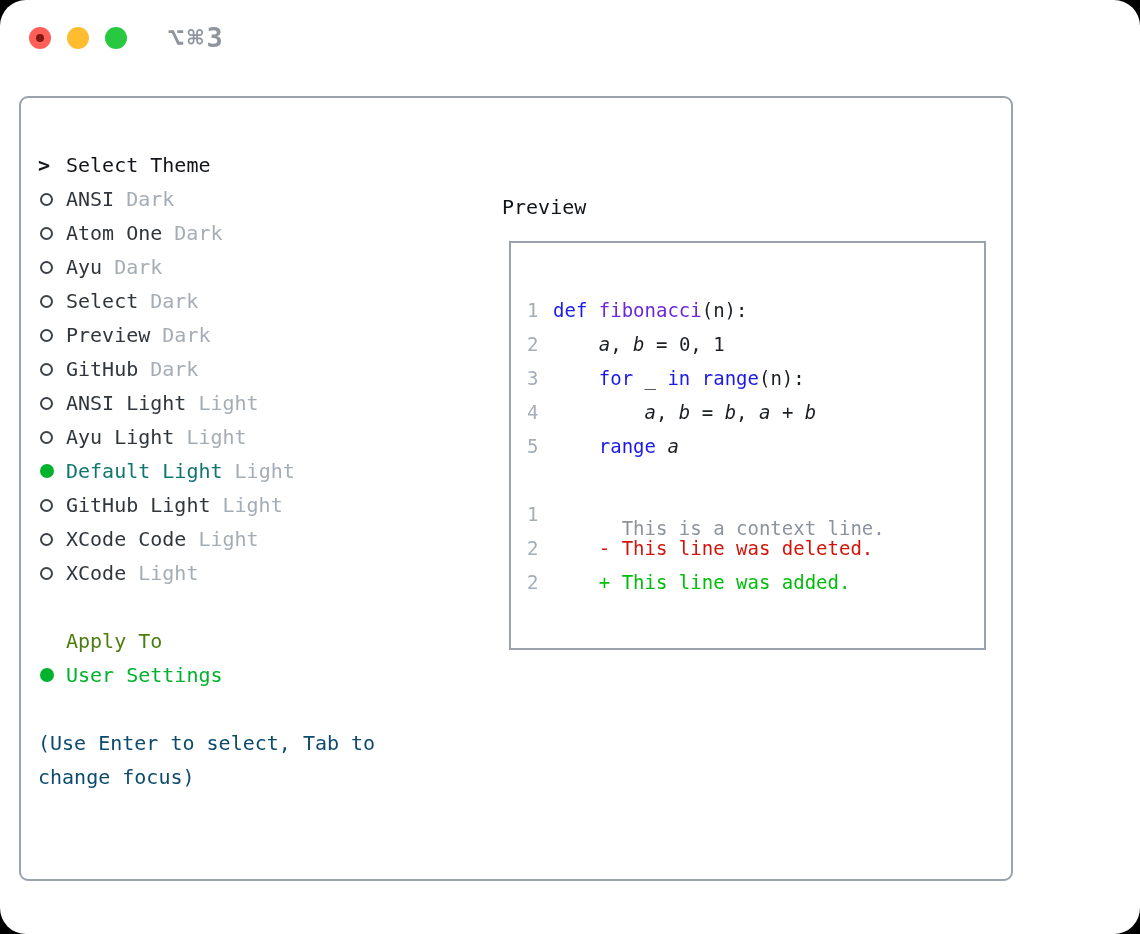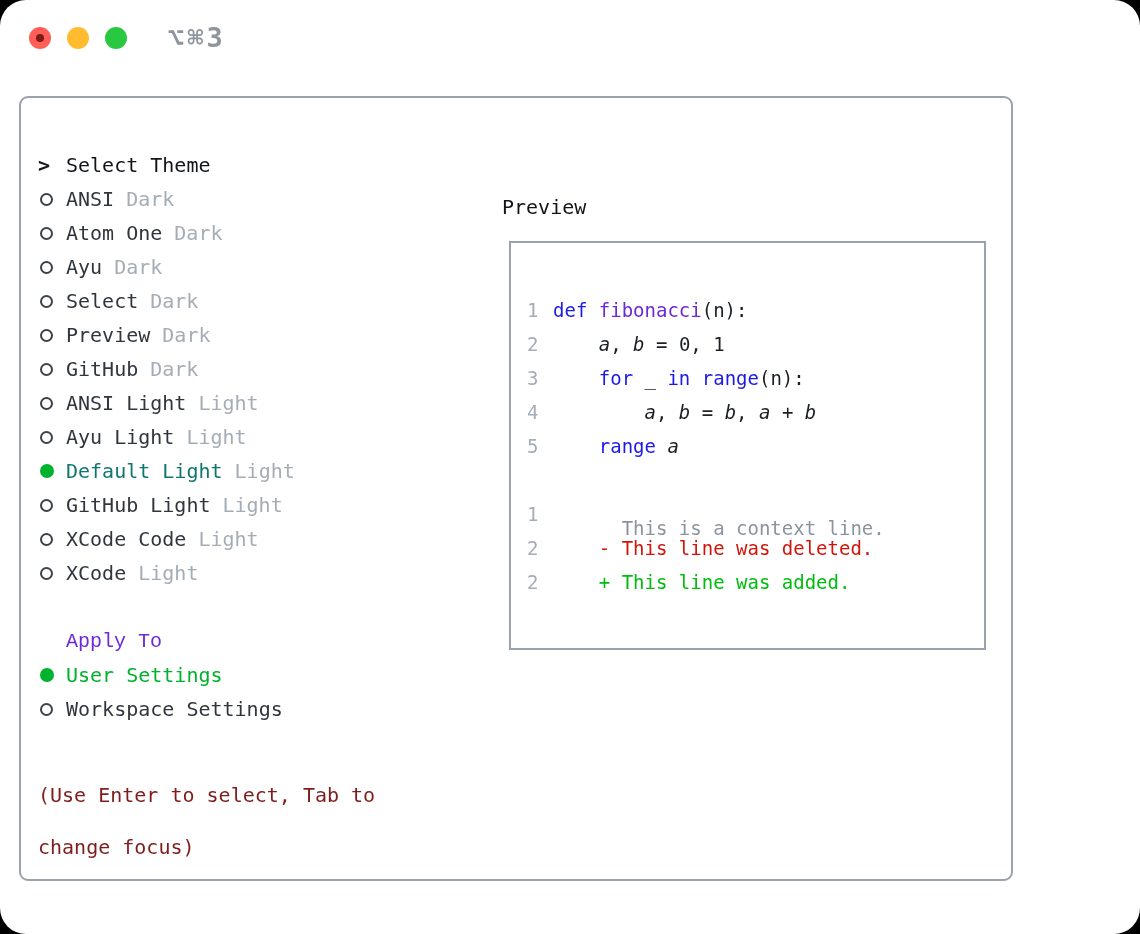--- a/index.html
+++ b/index.html
@@ -36,27 +36,27 @@
   .row { height:34px; display:flex; align-items:center; font-size:20px; white-space:pre; }
   .row.blank { pointer-events:none; }
   .marker-col { width:28px; display:flex; align-items:center; }
   .prompt { color:#16191d; font-weight:bold; font-size:20px; }
   .radio {
     width:13px; height:13px; border-radius:50%;
     border:2px solid #3c424a; margin-left:2px;
   }
   .radio.on { border:none; background:#00b22d; width:14px; height:14px; }
   .hdr { color:#111418; font-weight:normal; }
-  .subhdr { color:#6d28d9;font-family:Liberation Mono, monospace; }
+  .subhdr { color:#4d7c0f; }
   .theme-name { color:#30363d; }
   .theme-name.sel { color:#0f766e; }
   .variant { color:#a4adb6; margin-left:12px; }
   .apply-name { color:#30363d; }
   .apply-name.sel { color:#00b22d; }
-  .help { color:#7f1d1d;margin-top:18px; }
+  .help { color:#0c4a6e; }
 
   
   .preview-title { height:34px; display:flex; align-items:center; font-size:20px;margin-top:42px; }
   .preview-box {
     margin:17px 0 0 7px; width:477px; height:409px;
     border:2px solid #9aa3ad; background:#fff;
     padding:50px 0 0 16px; overflow:hidden;
   }
   .code-line { height:34px; font-size:19px; white-space:pre; display:flex; align-items:center; }
   .lineno { display:inline-block; width:26px; color:#a4adb8; }
@@ -104,21 +104,20 @@
           <div class="row"><span class="marker-col"><span class="radio"></span></span><span class="theme-name">XCode</span><span class="variant">Light</span></div>
         </div>
 
       <div class="row blank"></div>
       <div class="row">
         <span class="marker-col"></span>
         <span class="subhdr">Apply To</span>
       </div>
       <div id="apply-list">
           <div class="row"><span class="marker-col"><span class="radio on"></span></span><span class="apply-name sel">User Settings</span></div>
-          <div class="row"><span class="marker-col"><span class="radio"></span></span><span class="apply-name">Workspace Settings</span></div>
         </div>
 
       <div class="row blank"></div>
       <div class="row help">(Use Enter to select, Tab to</div>
       <div class="row help">change focus)</div>
     </div>
 
     <div class="right-col">
       <div class="preview-title hdr">Preview</div>
       <div class="preview-box" id="preview-box">

